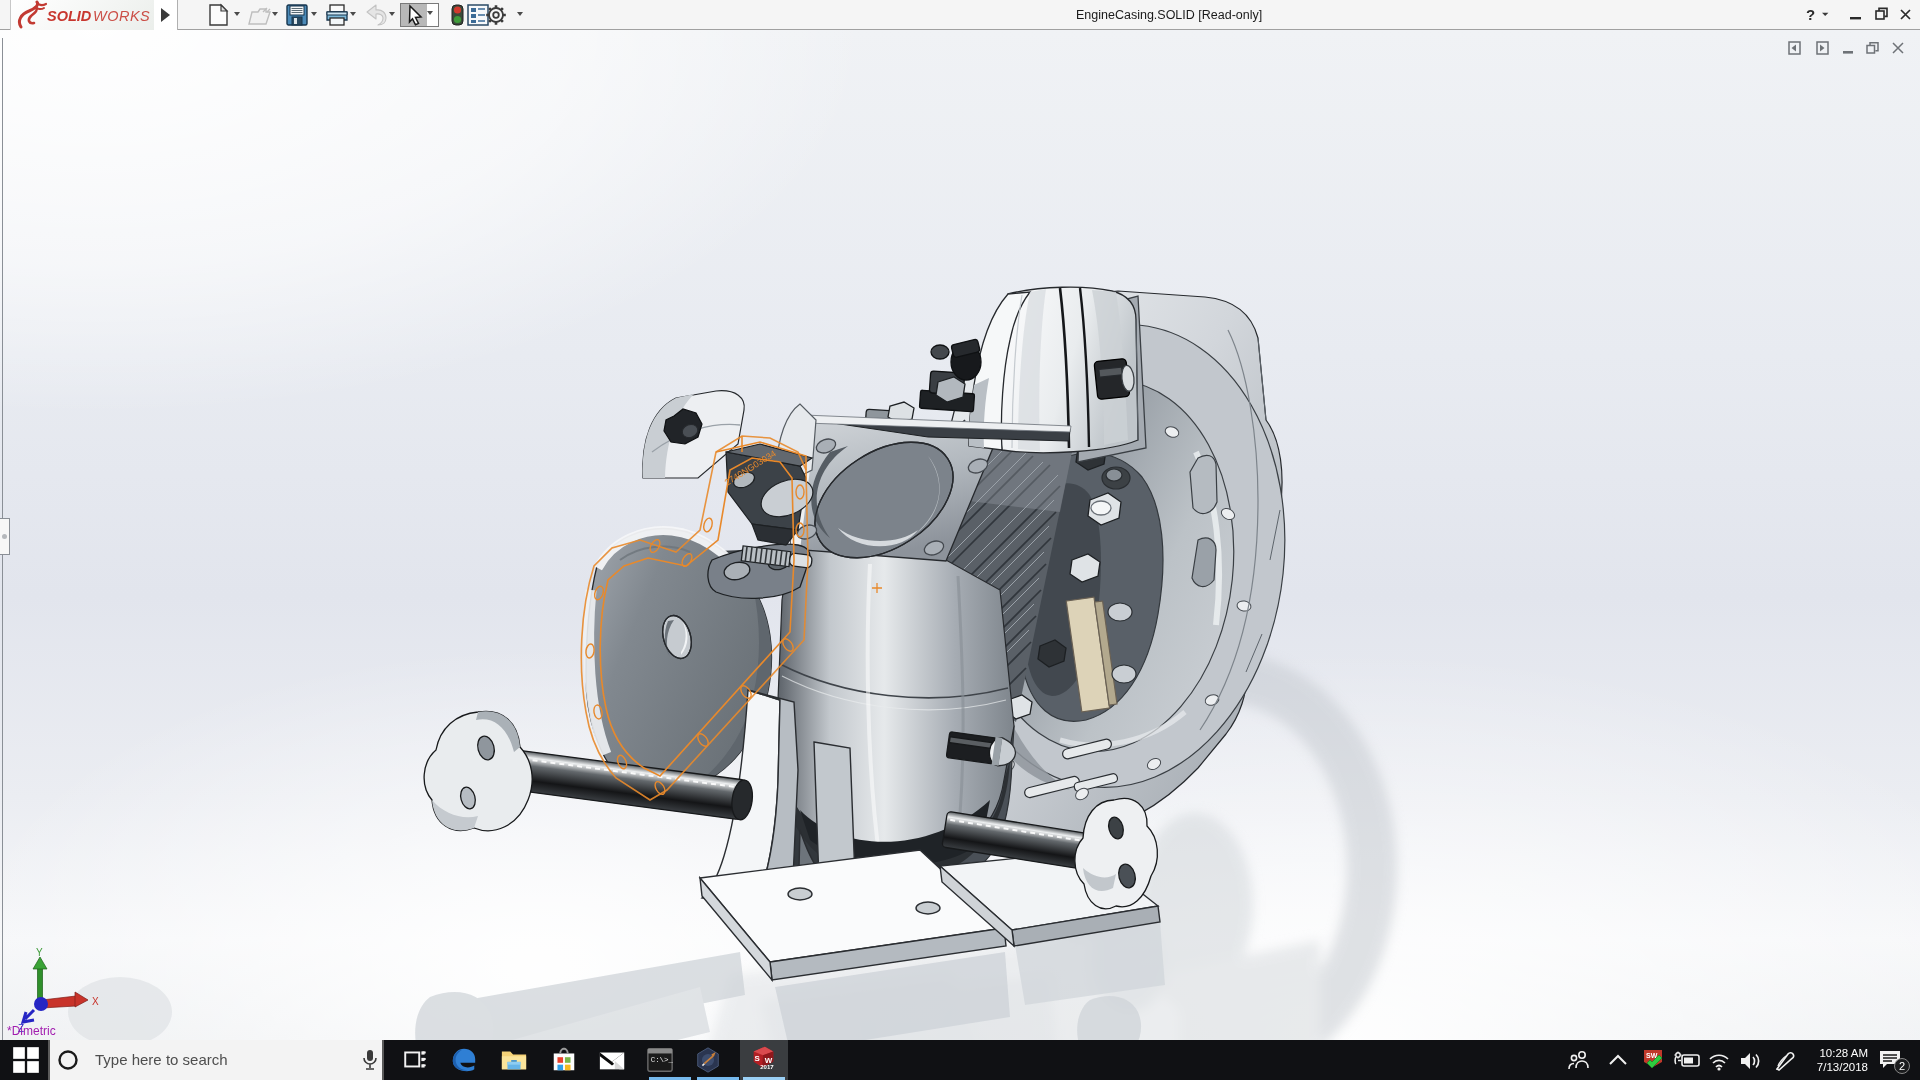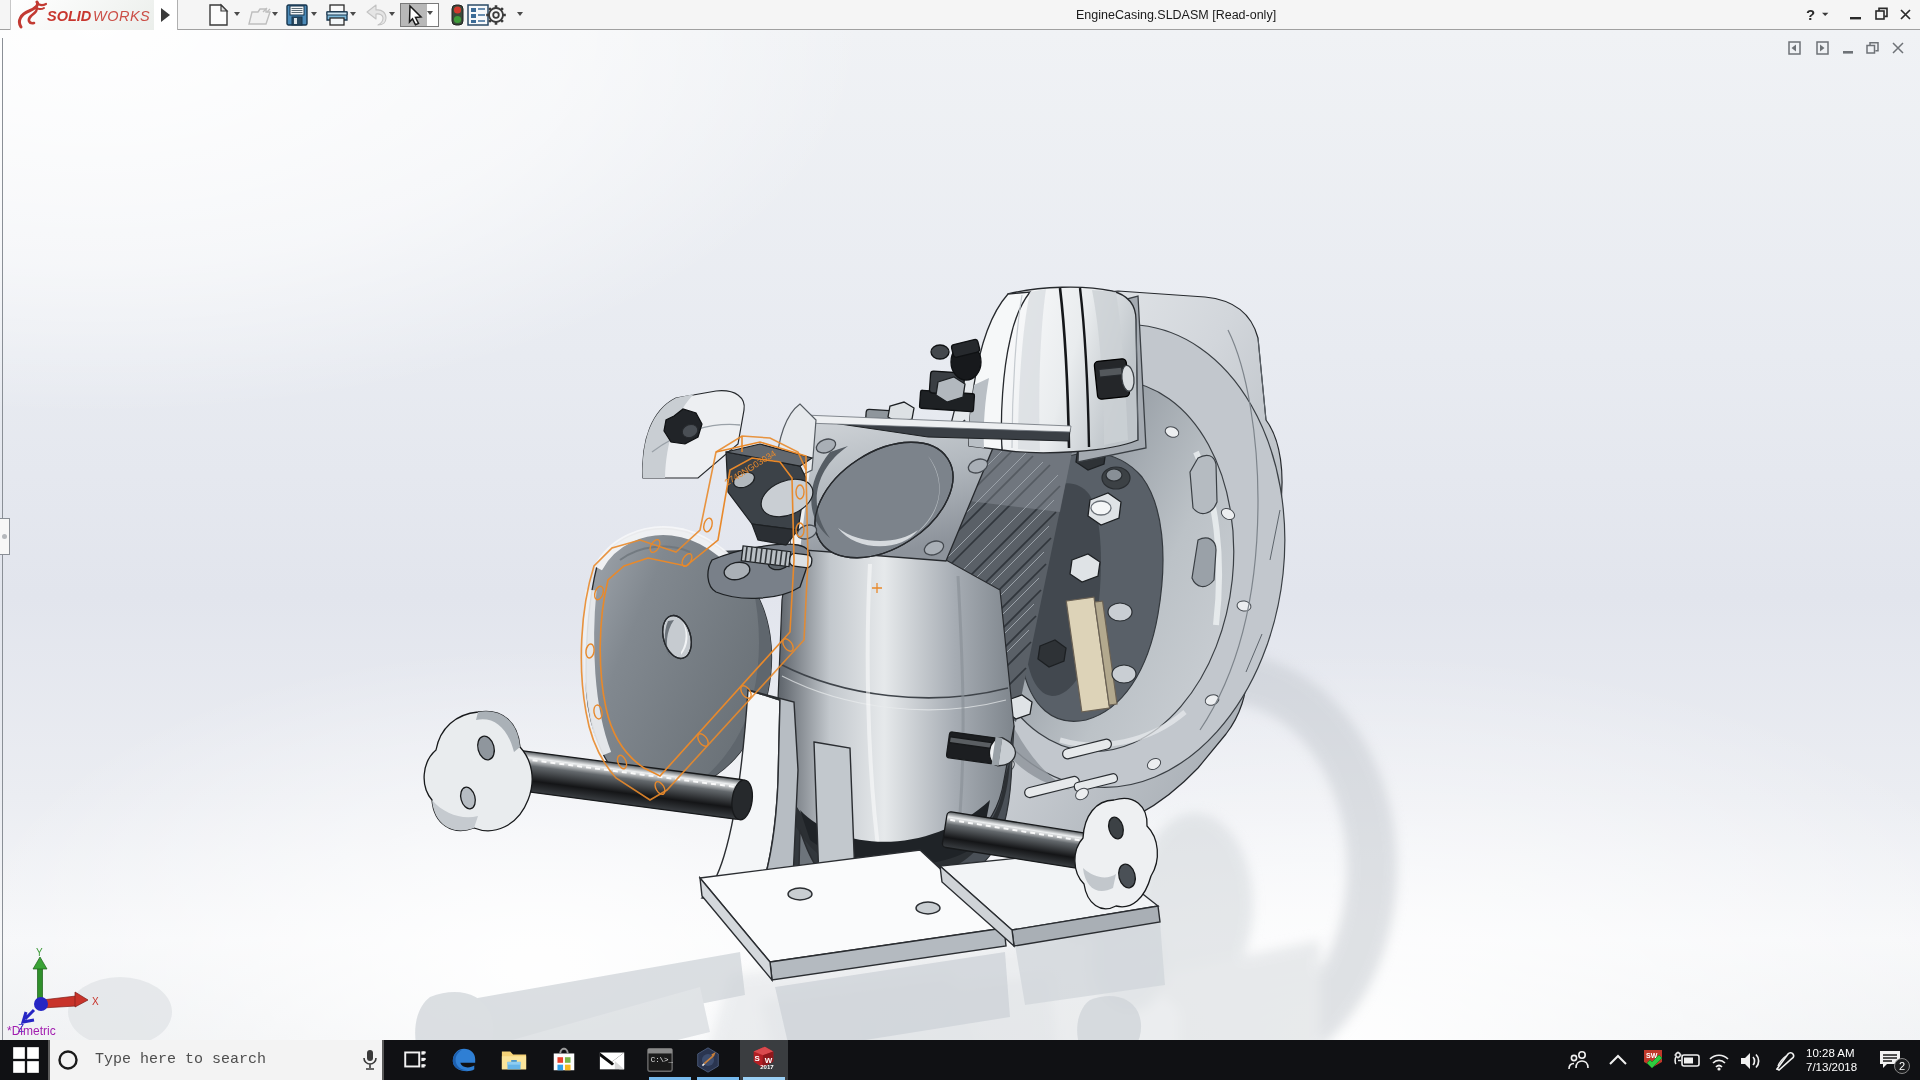--- a/index.html
+++ b/index.html
@@ -20,21 +20,21 @@
       radial-gradient(ellipse 1250px 620px at 5% 0%, rgba(255,255,255,0.98) 0%, rgba(255,255,255,0.55) 38%, rgba(255,255,255,0) 62%),
       linear-gradient(180deg,#f0f2f5 0%, #e8ebf1 32%, #e2e5ed 56%, #ebedf2 76%, #f6f7f9 90%, #eef0f2 100%);
   }
   #leftline { position:absolute; left:2px; top:38px; width:1px; height:1002px; background:#8a8f96; }
   #lefttab { position:absolute; left:0; top:518px; width:10px; height:37px; background:#f7f7f7; border:1px solid #8a8f96; border-left:none; }
   #lefttab:after { content:""; position:absolute; left:2px; top:15px; width:5px; height:5px; border-radius:50%; background:#b5b8bc; }
   .wicon { position:absolute; top:40px; }
   
   #taskbar { position:absolute; left:0; top:1040px; width:1920px; height:40px; background:#101114; }
   #searchbox { position:absolute; left:48px; top:1040px; width:336px; height:40px; background:#f3f3f3; border:2px solid #5a5a5a; border-top:none; border-bottom:none; }
-  #searchbox span { position:absolute; left:45px; top:11px; font-size:15px; color:#4e4e4e;font-family:Liberation Mono, monospace; }
+  #searchbox span { position:absolute; left:45px; top:11px; font-size:15px; color:#4e4e4e; }
   .tico { position:absolute; top:1046px; width:28px; height:28px; }
   .tray { position:absolute; color:#fff; }
 </style>
 </head>
 <body>
 
 <div id="titlebar"></div>
 <div id="swlogobox">
   <svg width="144" height="30" viewBox="0 0 144 30">
     <g fill="none" stroke="#c23a32" stroke-linecap="round">
@@ -110,21 +110,21 @@
     </g>
   </g>
 </svg>
 <div class="dd" style="left:234px"></div>
 <div class="dd" style="left:272px"></div>
 <div class="dd" style="left:311px"></div>
 <div class="dd" style="left:350px"></div>
 <div class="dd" style="left:389px"></div>
 <div class="dd" style="left:427px;top:11px"></div>
 <div class="dd" style="left:517px"></div>
-<div class="ttl" style="left:1076px">EngineCasing.SLDASM [Read-only]</div>
+<div class="ttl" style="left:1076px">EngineCasing.SOLID [Read-only]</div>
 
 <svg class="tbicon" style="left:1806px;top:4px" width="110" height="22" viewBox="0 0 110 22">
   <text x="0" y="16" font-size="15" font-weight="bold" fill="#2a2a2a" font-family="Liberation Sans">?</text>
   <path d="M14,9 l4,4 l4,-4 z" fill="#3a3a3a" transform="scale(0.8) translate(6,2)"></path>
   <rect x="44" y="13" width="11" height="2.4" fill="#2a2a2a"></rect>
   <g fill="none" stroke="#2a2a2a" stroke-width="1.6">
     <rect x="70" y="7" width="8" height="8"></rect>
     <path d="M73,7 v-2.6 h8 v8 h-2.6"></path>
   </g>
   <path d="M95,6 l9,9 M104,6 l-9,9" stroke="#2a2a2a" stroke-width="1.7"></path>
@@ -652,19 +652,19 @@
 </svg>
 <svg style="position:absolute;left:1738px;top:1050px" width="26" height="22" viewBox="0 0 26 22">
   <path d="M3,8 h4 l5,-5 v16 l-5,-5 h-4 z" fill="#f0f0f0"></path>
   <path d="M15,7 C17,9 17,13 15,15 M18,4.5 C21.5,8 21.5,14 18,17.5" stroke="#f0f0f0" stroke-width="1.7" fill="none"></path>
 </svg>
 <svg style="position:absolute;left:1773px;top:1049px" width="26" height="24" viewBox="0 0 26 24">
   <path d="M4,20 L15,5 C16.5,3 19,3.5 20,5 C21,6.5 20.5,8.5 19,9.5 L6,21 Z" fill="none" stroke="#f0f0f0" stroke-width="1.6"></path>
   <path d="M3,21 l2.5,-0.8 L4.6,18.6 Z" fill="#f0f0f0"></path>
   <path d="M13,7 C10,9 6,14 5,17" stroke="#f0f0f0" stroke-width="1.4" fill="none"></path>
 </svg>
-<div class="tray" style="left:1806px;top:1047px;width:62px;text-align:left;font-size:11.5px;line-height:13.5px;white-space:nowrap;">10:28 AM<br>7/13/2018</div>
+<div class="tray" style="left:1806px;top:1047px;width:62px;text-align:right;font-size:11.5px;line-height:13.5px;white-space:nowrap;">10:28 AM<br>7/13/2018</div>
 <svg style="position:absolute;left:1878px;top:1049px" width="34" height="26" viewBox="0 0 34 26">
   <path d="M2,2 h20 v13 h-13 l-4,4 v-4 h-3 z" fill="#f2f2f2"></path>
   <path d="M5,6 h14 M5,9 h14 M5,12 h9" stroke="#1a1a1a" stroke-width="1.3"></path>
   <circle cx="24" cy="17" r="7.5" fill="#1b1c1e" stroke="#888" stroke-width="1"></circle>
   <text x="21" y="21" font-size="11" fill="#fff" font-family="Liberation Sans">2</text>
 </svg>
 
 </body></html>

